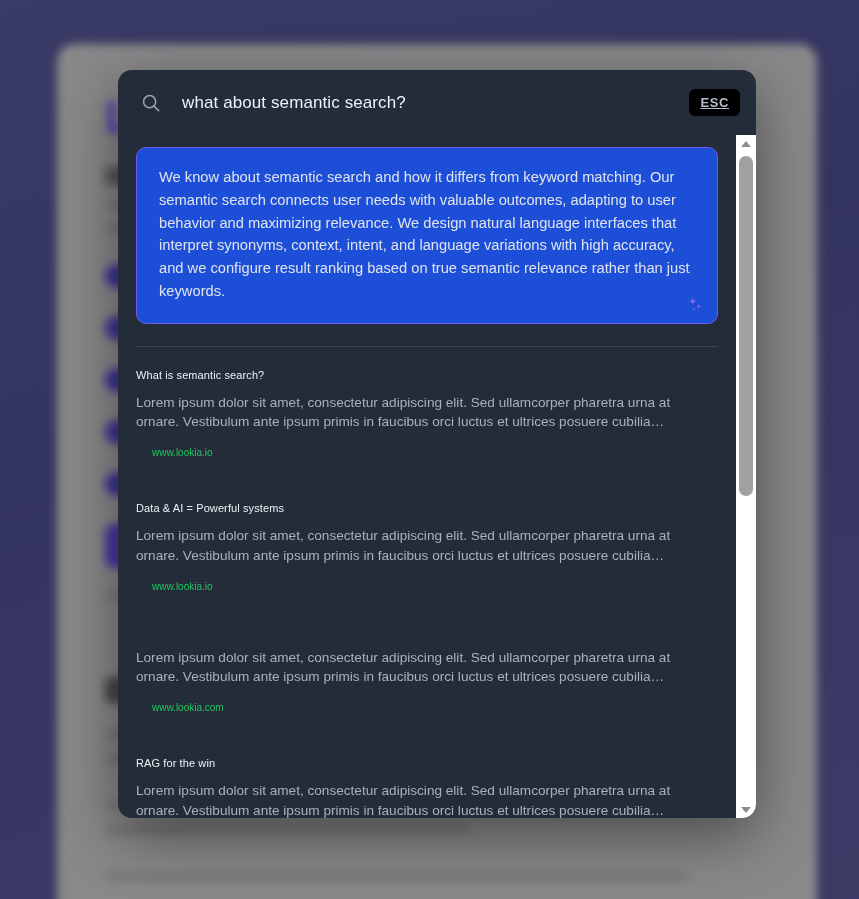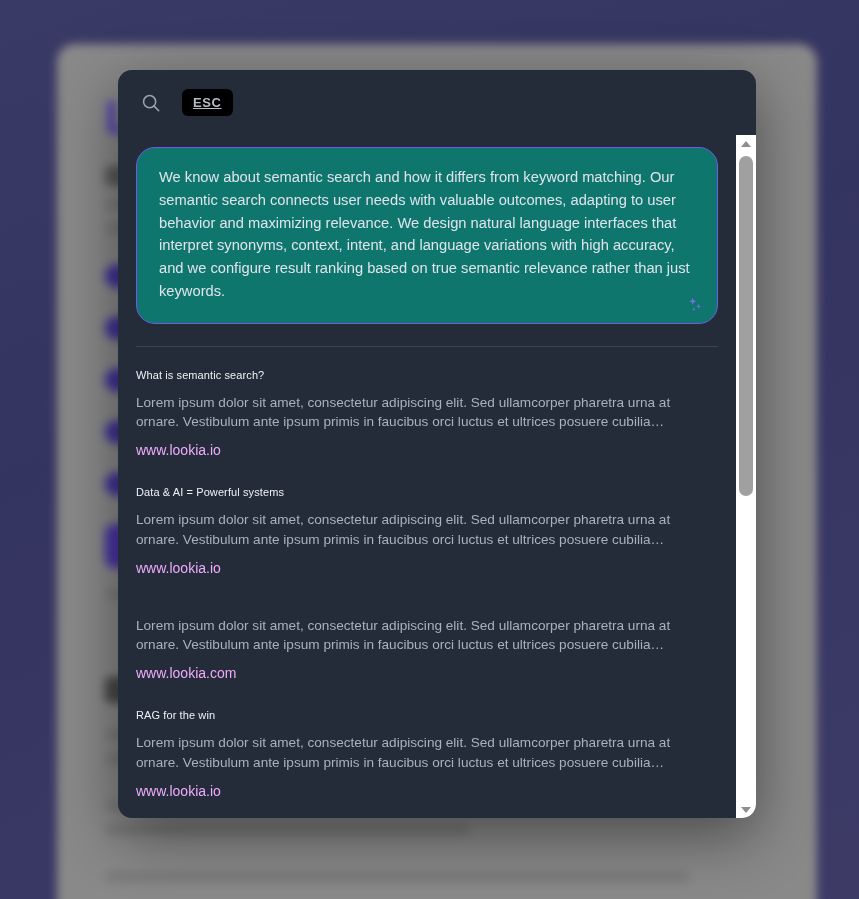--- a/index.html
+++ b/index.html
@@ -175,22 +175,22 @@
     position: absolute;
     inset: 0;
     right: 20px;
     overflow: hidden;
     padding: 12px 0 0 0;
   }
 
   .ai-answer {
     margin: 0 18px 0 18px;
     border: 1px solid #6c5ce7;
-    border-radius: 19px;
-    background: #0f766e;
+    border-radius: 10px;
+    background: #1d4ed8;
     padding: 18px 22px 20px 22px;
     position: relative;
     box-sizing: border-box;
   }
   .ai-answer-text {
     color: #dfe4ec;
     font-size: 14.7px;
     line-height: 1.55;
     margin: 0;
     padding-right: 4px;
@@ -224,23 +224,23 @@
     letter-spacing: .1px;
   }
   .result-snippet {
     color: #a8b2be;
     font-size: 13.6px;
     line-height: 1.42;
     margin: 12px 0 11px 0;
     max-width: 540px;
   }
   .result-url {
-    color: #f0abfc;
-    font-size: 14px;
-    margin: 0;
+    color: #22c55e;
+    font-size: 10px;
+    margin: 16px;
   }
 
   
   .scrollbar {
     position: absolute;
     top: 0;
     right: 0;
     width: 20px;
     height: 100%;
     background: #ffffff;
@@ -335,20 +335,21 @@
 
   <div class="modal">
 
     <div class="search-bar">
       <span class="search-icon">
         <svg viewBox="0 0 24 24" width="22" height="22" fill="none" stroke="currentColor" stroke-width="1.7" stroke-linecap="round">
           <circle cx="10.5" cy="10.5" r="6.6"></circle>
           <line x1="15.4" y1="15.4" x2="20.4" y2="20.4"></line>
         </svg>
       </span>
+      <input class="search-input" type="text" value="what about semantic search?" style="">
       <div class="esc-key">ESC</div>
     </div>
 
     <div class="modal-body">
       <div class="scroll-area">
 
         <div class="ai-answer">
           <p class="ai-answer-text">We know about semantic search and how it differs from keyword matching. Our semantic search connects user needs with valuable outcomes, adapting to user behavior and maximizing relevance. We design natural language interfaces that interpret synonyms, context, intent, and language variations with high accuracy, and we configure result ranking based on true semantic relevance rather than just keywords.</p>
           <span class="sparkle-icon">
             <svg viewBox="0 0 24 24" width="20" height="20" fill="currentColor">

